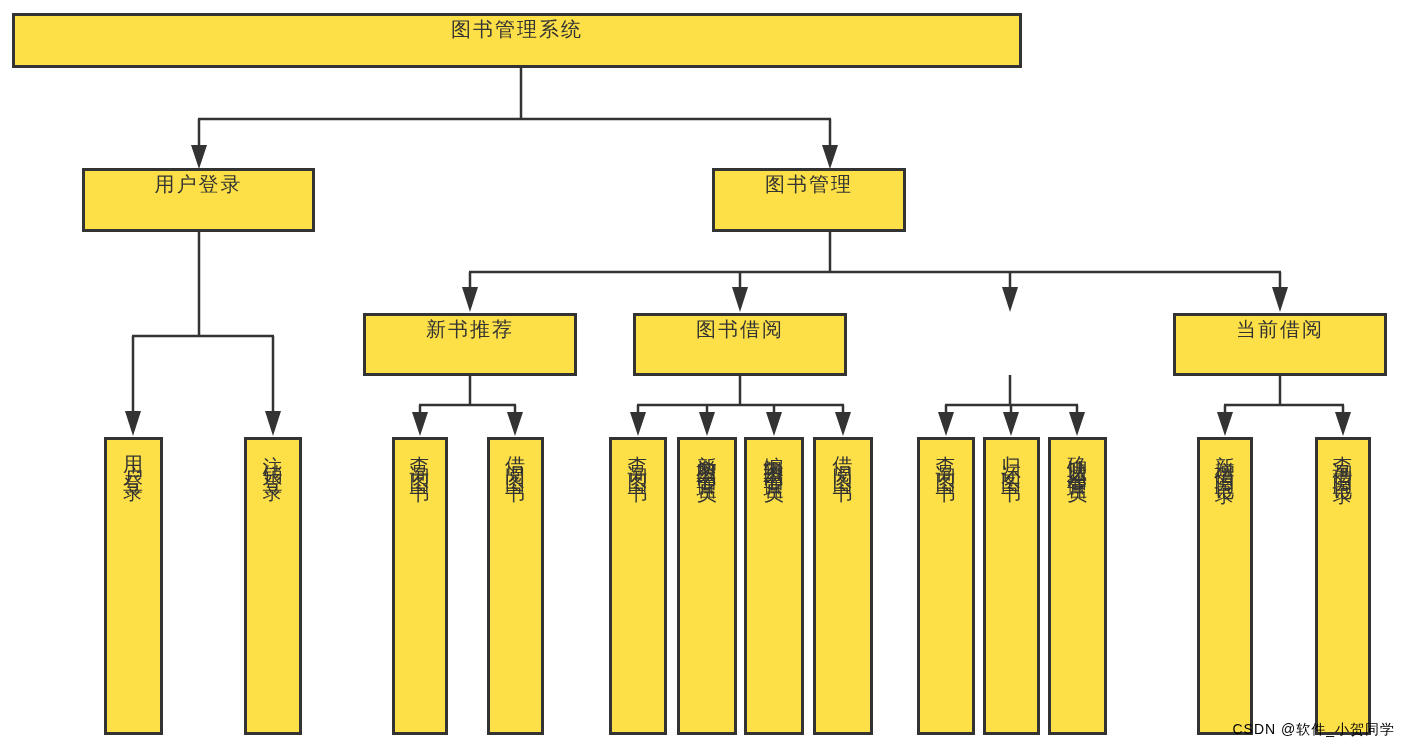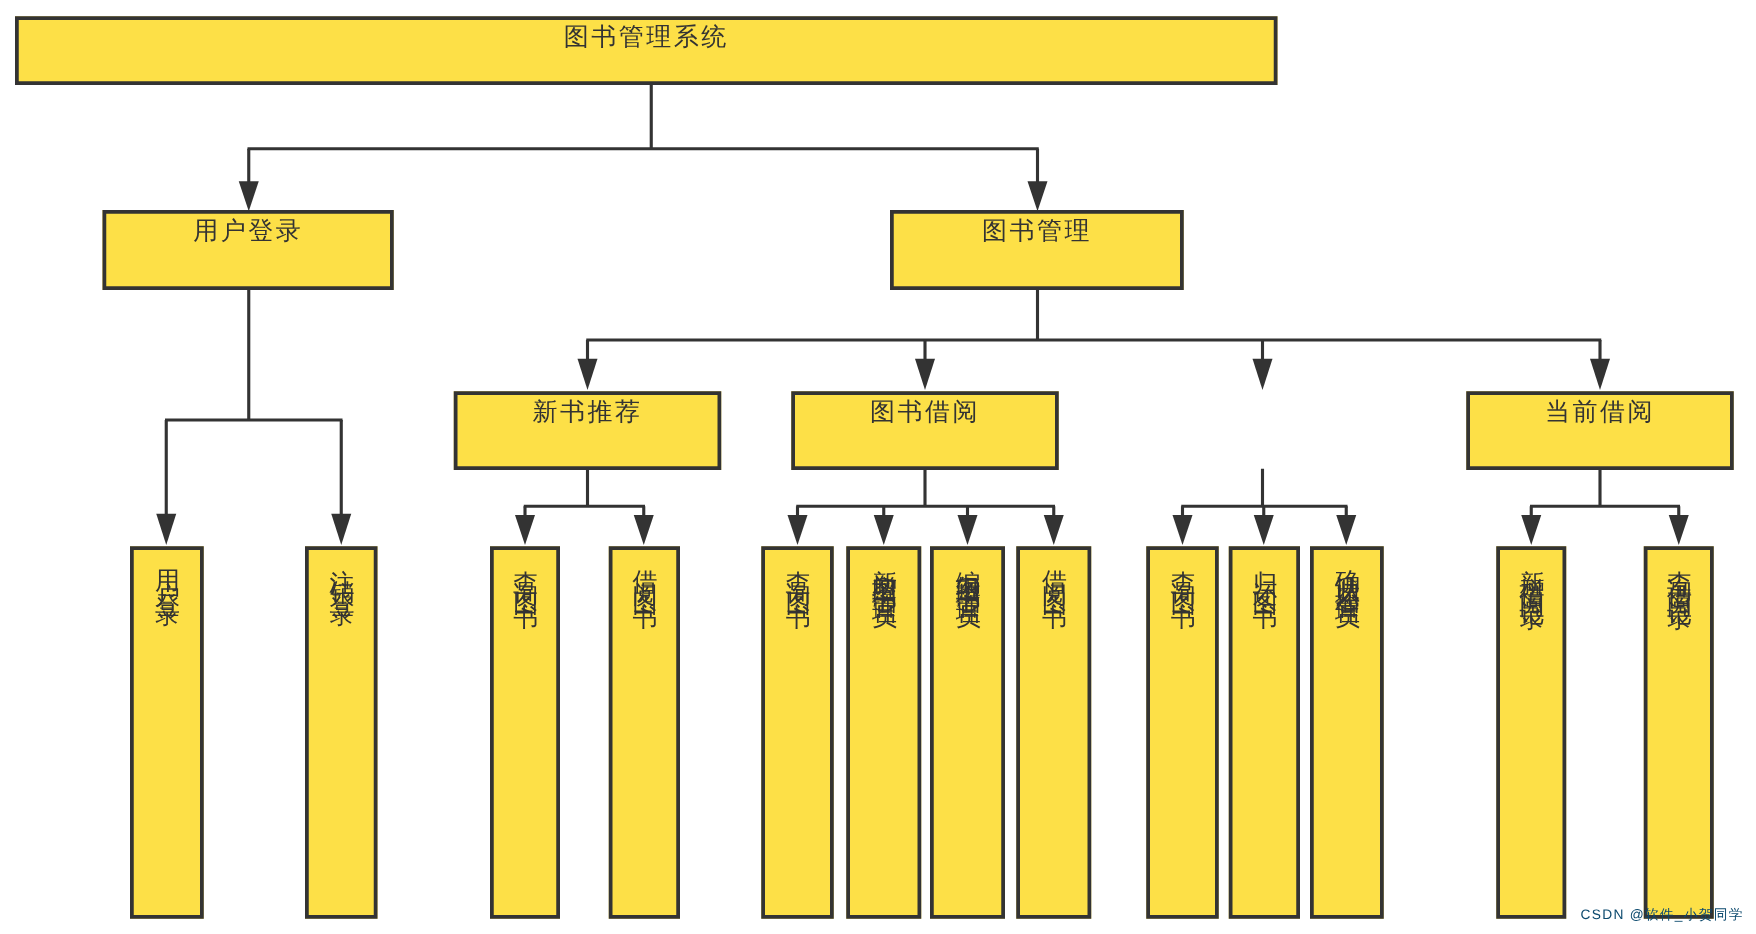--- a/index.html
+++ b/index.html
@@ -42,22 +42,22 @@
     text-orientation: mixed;
     font-size: 20px;
     letter-spacing: 9px;
     line-height: 1;
     white-space: nowrap;
   }
   .watermark {
     position: absolute;
     right: 10px;
     bottom: 8px;
-    font-size: 11px;
-    color: #0c4a6e;
+    font-size: 14px;
+    color: #000000;
     letter-spacing: 1px;
     z-index: 5;
     white-space: nowrap;
   }
   svg line { stroke: #333333; stroke-width: 2.5; }
   svg polygon { fill: #333333; }
 </style>
 </head>
 <body>
 
@@ -125,21 +125,21 @@
     <polygon points="1335,412 1351,412 1343,436"></polygon>
   </svg>
 
   <div class="box" style="left:12px; top:13px; width:1010px; height:55px;">
     <span class="hlabel">图书管理系统</span>
   </div>
 
   <div class="box" style="left:82px; top:168px; width:233px; height:64px;">
     <span class="hlabel">用户登录</span>
   </div>
-  <div class="box" style="left:712px; top:168px; width:235px; height:64px;">
+  <div class="box" style="left:712px; top:168px; width:194px; height:64px;">
     <span class="hlabel">图书管理</span>
   </div>
 
   <div class="box" style="left:633px; top:313px; width:214px; height:63px;">
     <span class="hlabel">图书借阅</span>
   </div>
   <div class="box" style="left:363px; top:313px; width:214px; height:63px;">
     <span class="hlabel">新书推荐</span>
   </div>
   <div class="box" style="left:1173px; top:313px; width:214px; height:63px;">

